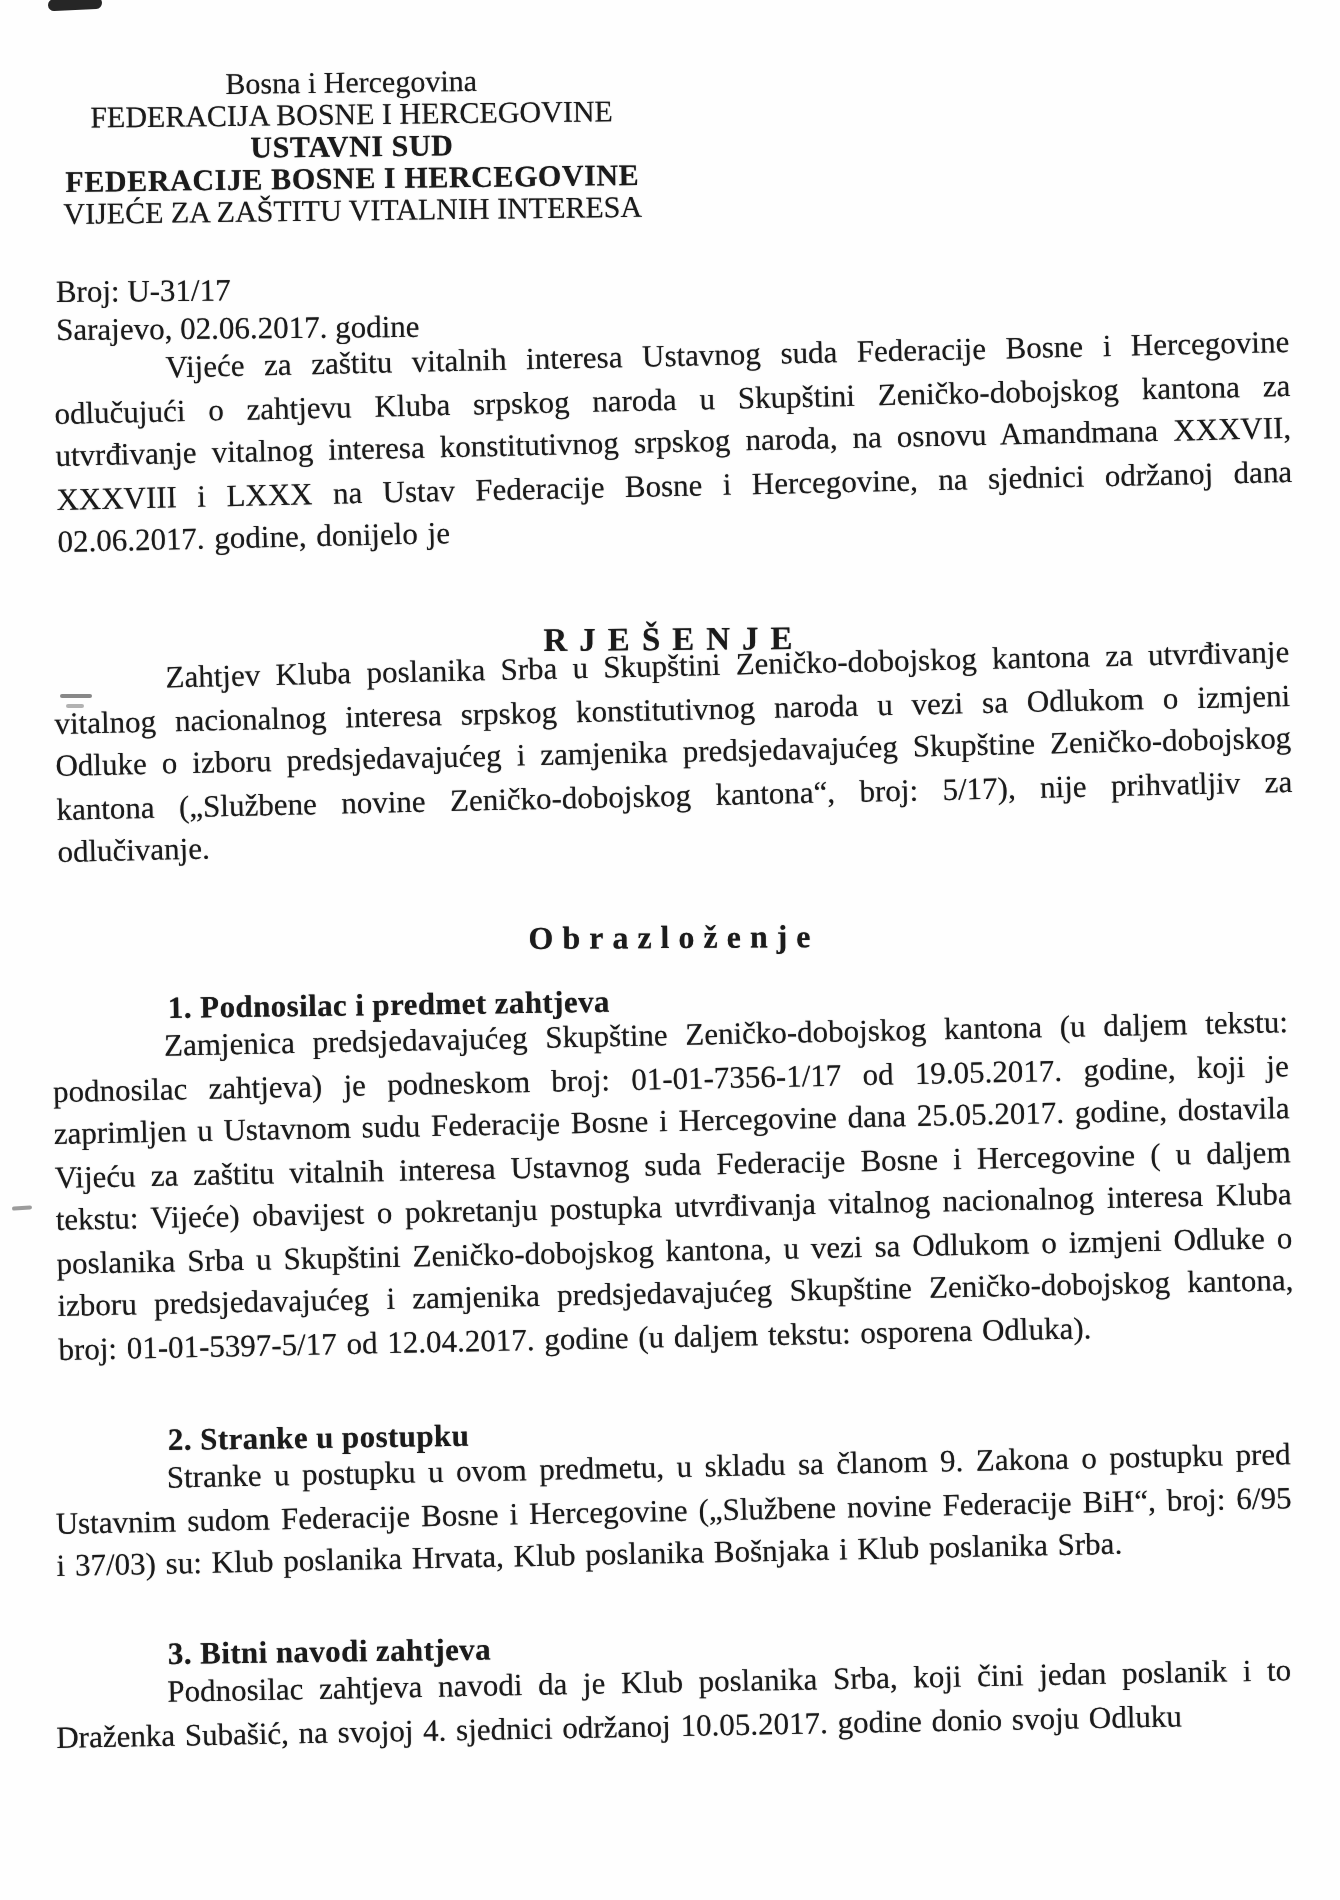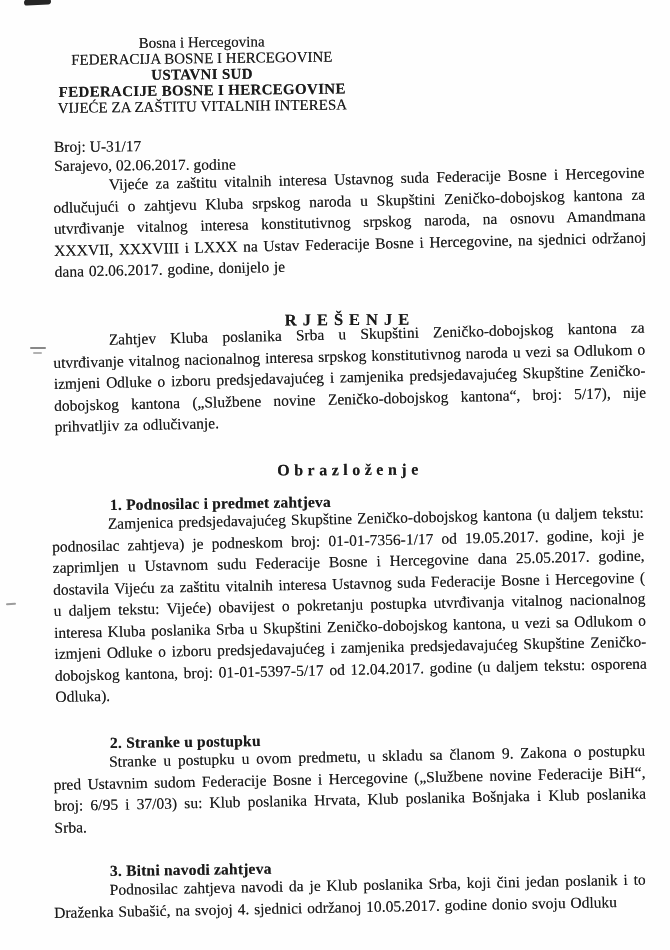--- a/index.html
+++ b/index.html
@@ -12,21 +12,20 @@
     width: 670px;
     height: 950px;
     background: #fefefe;
     overflow: hidden;
     font-family: "Liberation Serif", serif;
     color: #1b1b1b;
   }
   .content {
     padding: 36px 24px 0 28px;
     text-shadow: 0 0 0.45px rgba(25,25,25,0.65);
-    margin-left: 26px;
   }
   
   .court-header {
     width: 296px;
     text-align: center;
     font-size: 15px;
     line-height: 16px;
     transform: rotate(-0.7deg);
     transform-origin: 0 50%;
   }

